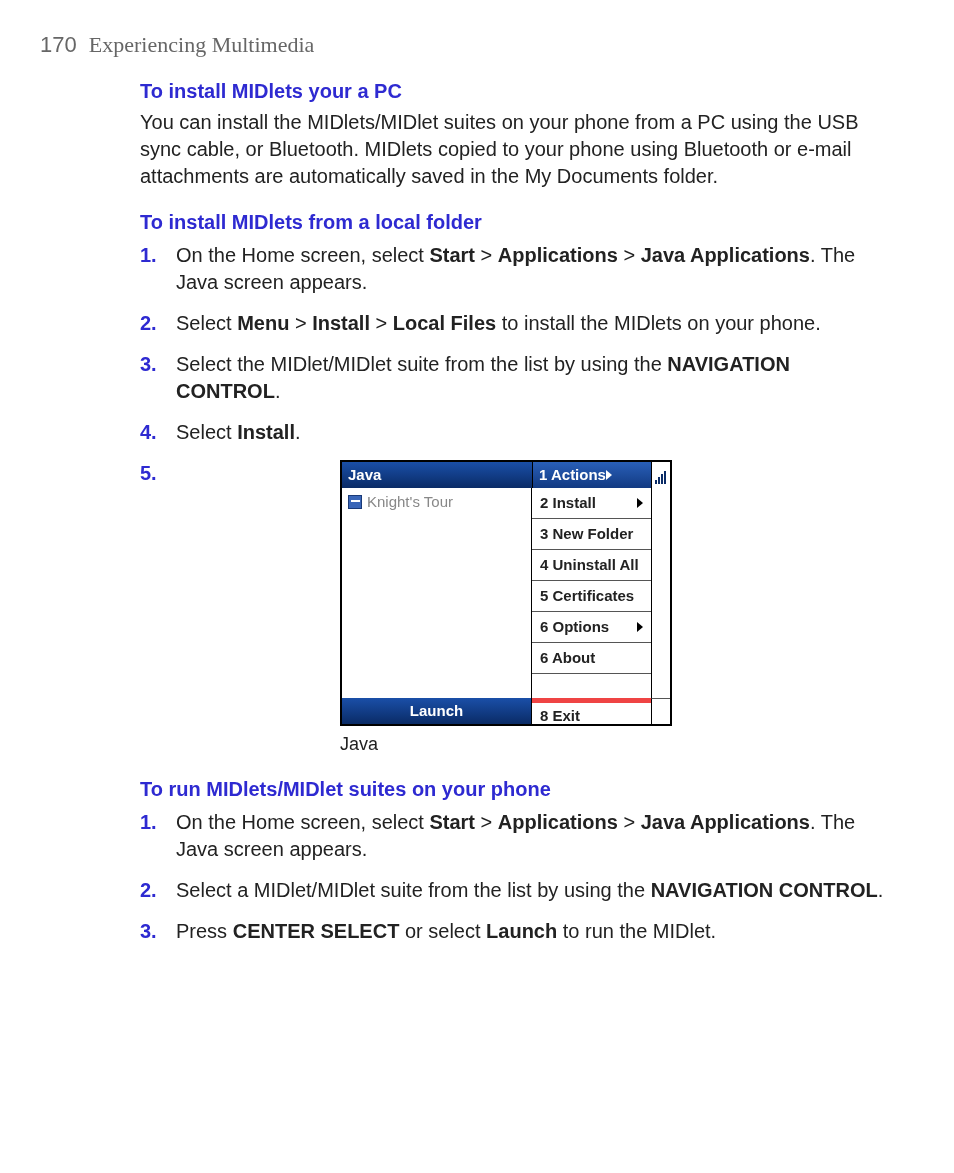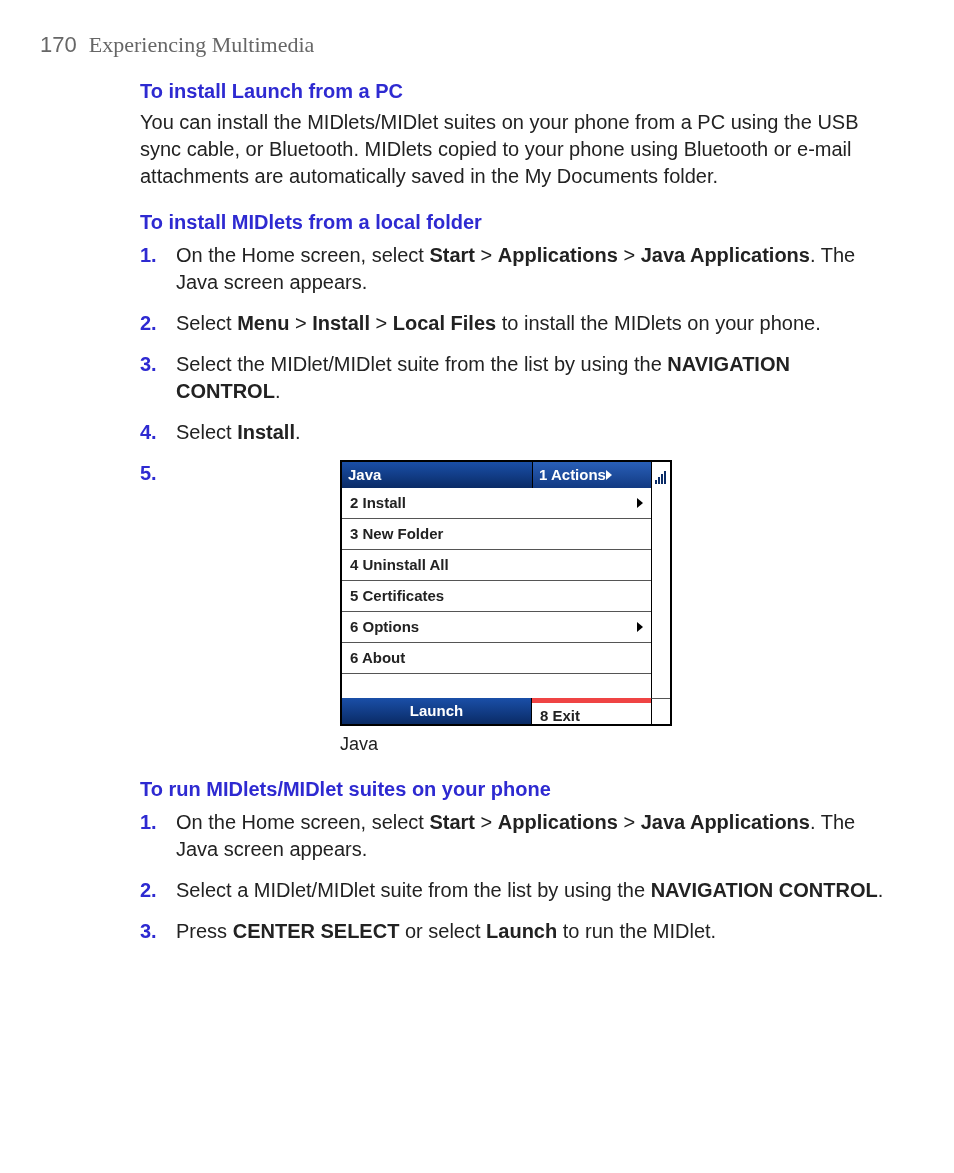--- a/index.html
+++ b/index.html
@@ -202,21 +202,21 @@
   }
 </style>
 </head>
 <body>
 
 <div class="page-header">
   <span class="page-num">170</span>
   <span class="chapter-title">Experiencing Multimedia</span>
 </div>
 
-<div class="section-title">To install Launch from a PC</div>
+<div class="section-title">To install MIDlets your a PC</div>
 <p class="body-text">You can install the MIDlets/MIDlet suites on your phone from a PC using the USB sync cable, or Bluetooth. MIDlets copied to your phone using Bluetooth or e-mail attachments are automatically saved in the My Documents folder.</p>
 
 <div class="section-title">To install MIDlets from a local folder</div>
 <ol class="numbered">
   <li>
     <span class="num">1.</span>
     <span>On the Home screen, select </span><b>Start</b><span> &gt; </span><b>Applications</b><span> &gt; </span><b>Java Applications</b><span>.  The Java screen appears.</span>
   </li>
   <li>
     <span class="num">2.</span>
@@ -246,20 +246,26 @@
       <div class="signal-col">
         <div class="signal-icon">
             <span></span>
             <span></span>
             <span></span>
             <span></span>
           </div>
       </div>
     </div>
     <div class="phone-body">
+      <div class="list-col">
+        <div class="list-item">
+          <span class="app-icon"></span>
+          <span>Knight's Tour</span>
+        </div>
+      </div>
       <div class="menu-col" id="menu-col">
           <div class="menu-row">
             <span>2 Install</span>
             <span class="menu-arrow"></span>
           </div>
           <div class="menu-row">
             <span>3 New Folder</span>
           </div>
           <div class="menu-row">
             <span>4 Uninstall All</span>

